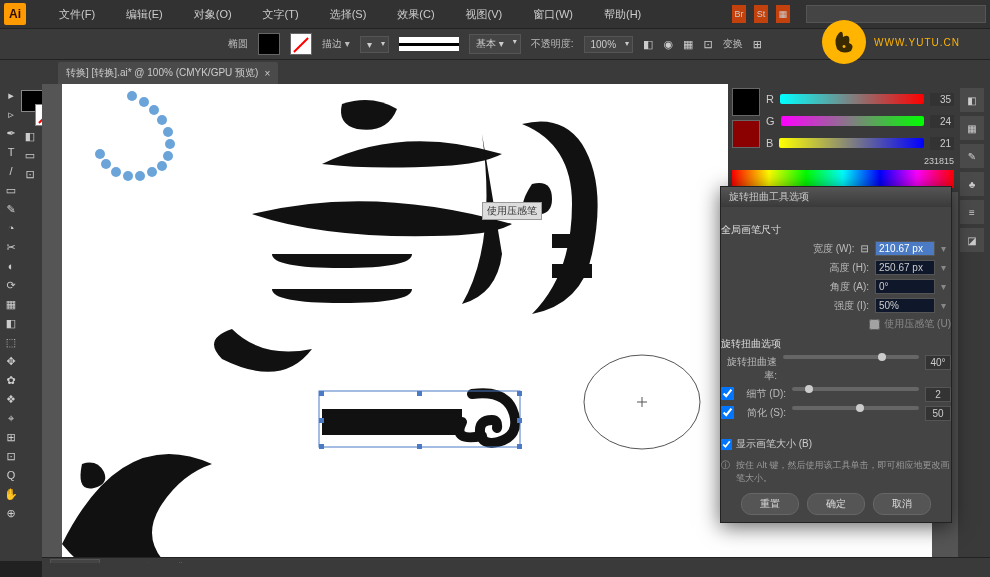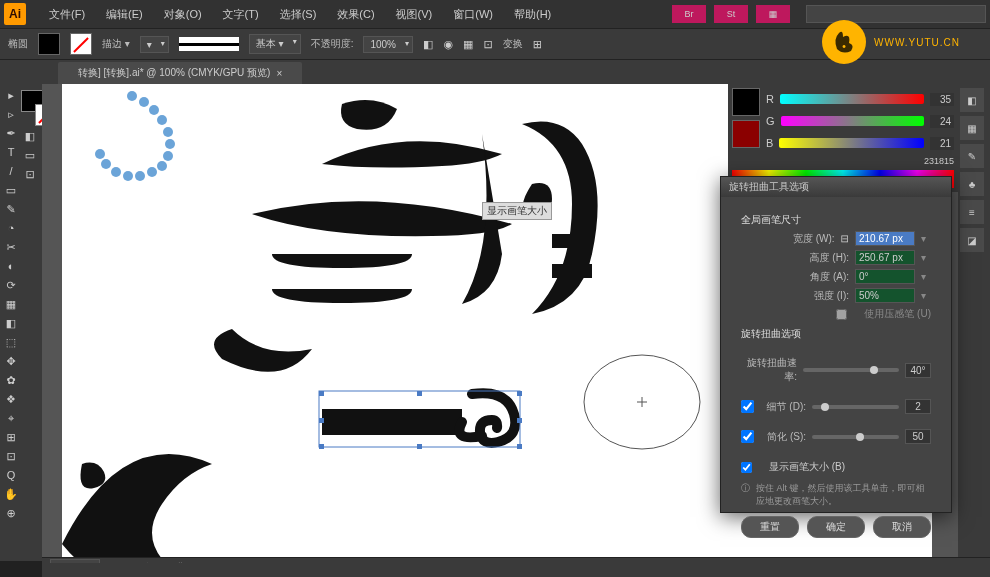--- a/index.html
+++ b/index.html
@@ -1,33 +1,33 @@
 <!DOCTYPE html>
 <html><head>
 <meta charset="utf-8">
 <style>
 * { margin: 0; padding: 0; box-sizing: border-box; font-family: "Microsoft YaHei", sans-serif; }
 body { width: 990px; height: 577px; background: #212121; overflow: hidden; position: relative; color: #ccc; font-size: 11px; }
-.top-bar { height: 28px; background: #323232; display: flex; align-items: center; padding: 0 4px; gap: 9px; }
+.top-bar { height: 28px; background: #323232; display: flex; align-items: center; padding: 0 4px; gap: 19px; }
 .ai-logo { width: 22px; height: 22px; background: #ff9a00; color: #2d0c00; font-weight: bold; display: flex; align-items: center; justify-content: center; font-size: 12px; border-radius: 2px; margin-right: 8px; }
 .menu-item { padding: 4px 6px; cursor: pointer; font-size: 11px; }
 .top-icons { margin-left: auto; display: flex; gap: 8px; align-items: center; }
-.top-icon-box { width: 34px; height: 18px; background: #be185d; display: flex; align-items: center; justify-content: center; font-size: 9px; }
+.top-icon-box { width: 14px; height: 18px; background: #c2410c; display: flex; align-items: center; justify-content: center; font-size: 9px; }
 .search-box { width: 180px; height: 18px; background: #444; border: 1px solid #555; margin-left: 8px; }
-.control-bar { height: 32px; background: #3a3a3a; display: flex; align-items: center; padding: 0 8px; gap: 10px; border-top: 1px solid #222; border-bottom: 1px solid #222; }
+.control-bar { height: 32px; background: #3a3a3a; display: flex; align-items: center; padding: 0 8px; gap: 10px; border-top: 1px solid #222; border-bottom: 1px solid #222; justify-content: center; }
 .cb-label { font-size: 10px; color: #bbb; }
 .swatch { width: 22px; height: 22px; background: #000; border: 1px solid #666; }
 .swatch.none { background: #fff; position: relative; }
 .swatch.none::after { content: ''; position: absolute; width: 100%; height: 2px; background: red; top: 50%; left: 0; transform: rotate(-45deg); }
 .dropdown { background: #444; border: 1px solid #555; padding: 2px 16px 2px 6px; font-size: 10px; position: relative; }
 .dropdown::after { content: '▾'; position: absolute; right: 3px; top: 2px; font-size: 8px; }
 .stroke-preview { width: 60px; height: 14px; background: #fff; display: flex; align-items: center; }
 .stroke-preview::before { content: ''; width: 100%; height: 3px; background: #000; }
 .tab-bar { height: 24px; background: #3a3a3a; display: flex; align-items: flex-end; padding-left: 58px; }
-.tab { background: #4a4a4a; padding: 4px 20px; font-size: 10px; display: flex; align-items: center; gap: 6px; border-radius: 2px 2px 0 0; }
+.tab { background: #4a4a4a; padding: 4px 8px; font-size: 10px; display: flex; align-items: center; gap: 6px; border-radius: 2px 2px 0 0; }
 .tab-close { font-size: 10px; cursor: pointer; }
 .main-area { display: flex; height: 477px; }
 .toolbox { width: 42px; background: #3a3a3a; display: flex; flex-direction: column; flex-wrap: wrap; align-content: flex-start; padding: 2px; gap: 1px; }
 .tool { width: 18px; height: 18px; display: flex; align-items: center; justify-content: center; font-size: 11px; color: #ccc; cursor: pointer; }
 .tool-colors { margin-top: 4px; width: 36px; height: 36px; position: relative; }
 .tc-fore { position: absolute; width: 22px; height: 22px; background: #000; border: 1px solid #888; top: 0; left: 0; }
 .tc-back { position: absolute; width: 22px; height: 22px; background: #fff; border: 1px solid #888; bottom: 0; right: 0; }
 .tc-back::after { content: ''; position: absolute; width: 100%; height: 2px; background: red; top: 50%; transform: rotate(-45deg); }
 .canvas-area { flex: 1; background: #555; position: relative; overflow: hidden; }
 .canvas { position: absolute; top: 0; left: 20px; width: 870px; height: 477px; background: #fff; }
@@ -39,35 +39,35 @@
 .color-row { display: flex; align-items: center; gap: 6px; height: 22px; }
 .color-slider { flex: 1; height: 10px; border-radius: 2px; }
 .sl-r { background: linear-gradient(90deg, #0ff, #f00); }
 .sl-g { background: linear-gradient(90deg, #f0f, #0f0); }
 .sl-b { background: linear-gradient(90deg, #ff0, #00f); }
 .color-val { width: 24px; font-size: 10px; text-align: right; background: #333; padding: 1px 3px; }
 .sw-big { width: 28px; height: 28px; background: #000; border: 1px solid #666; }
 .sw-big.red { background: #8b0000; }
 .spectrum { width: 100%; height: 18px; background: linear-gradient(90deg, red, yellow, lime, cyan, blue, magenta, red); margin-top: 4px; }
 .hex { font-size: 9px; text-align: right; margin-top: 2px; }
-.dialog { position: absolute; top: 176px; left: 720px; width: 232px; height: 337px; background: #444; border: 1px solid #222; z-index: 10; box-shadow: 0 4px 20px rgba(0,0,0,0.6); }
+.dialog { position: absolute; top: 186px; left: 720px; width: 232px; height: 337px; background: #444; border: 1px solid #222; z-index: 10; box-shadow: 0 4px 20px rgba(0,0,0,0.6); }
 .dialog-title { height: 20px; background: linear-gradient(#555, #3a3a3a); padding: 3px 8px; font-size: 10px; display: flex; justify-content: space-between; }
-.dialog-body { padding: 10px 20px; font-size: 10px; }
+.dialog-body { padding: 10px 0; font-size: 10px; }
 .dlg-section { font-size: 10px; color: #ddd; margin: 6px 0 4px; }
 .dlg-row { display: flex; align-items: center; justify-content: flex-end; gap: 6px; margin: 4px 0; font-size: 10px; }
 .dlg-row label { flex: 1; text-align: right; color: #bbb; }
-.dlg-input { width: 60px; background: #14532d; border: 1px solid #555; color: #ccc; padding: 1px 3px; font-size: 10px; }
+.dlg-input { width: 60px; background: #0f172a; border: 1px solid #555; color: #ccc; padding: 1px 3px; font-size: 10px; }
 .dlg-input.sel { background: #4a7bc4; color: #fff; }
 .dlg-arrow { width: 10px; color: #888; }
-.dlg-slider-row { display: flex; align-items: center; gap: 6px; margin: 15px 0; font-size: 10px; }
+.dlg-slider-row { display: flex; align-items: flex-start; gap: 6px; margin: 4px 0; font-size: 10px; }
 .dlg-slider-row .slabel { width: 56px; text-align: right; color: #bbb; }
 .dlg-slider { flex: 1; height: 4px; background: #666; position: relative; border-radius: 2px; }
 .dlg-slider .thumb { position: absolute; width: 8px; height: 8px; background: #ccc; border-radius: 50%; top: -2px; }
 .dlg-sval { width: 26px; background: #333; border: 1px solid #555; text-align: center; padding: 1px; }
-.dlg-check { display: flex; align-items: center; gap: 17px; margin: 4px 0; font-size: 10px; }
+.dlg-check { display: flex; align-items: center; gap: 4px; margin: 4px 0; font-size: 10px; }
 .dlg-check input { width: 11px; height: 11px; }
 .dlg-info { display: flex; gap: 6px; margin: 8px 0; font-size: 9px; color: #999; }
 .dlg-buttons { display: flex; gap: 8px; justify-content: center; margin-top: 0; }
 .dlg-btn { padding: 3px 18px; background: #555; border: 1px solid #666; border-radius: 10px; font-size: 10px; color: #ddd; cursor: pointer; }
 .status-bar { position: absolute; bottom: 0; left: 42px; right: 0; height: 20px; background: #3a3a3a; display: flex; align-items: center; padding: 0 8px; gap: 12px; font-size: 10px; border-top: 1px solid #222; }
 .logo-watermark { position: absolute; top: 20px; right: 30px; display: flex; align-items: center; gap: 8px; z-index: 20; }
 .logo-icon { width: 44px; height: 44px; background: #ffb400; border-radius: 50%; display: flex; align-items: center; justify-content: center; }
 .logo-text { color: #fff; font-size: 22px; font-weight: bold; }
 .logo-sub { color: #ffb400; font-size: 10px; letter-spacing: 1px; }
 .fake-tooltip { position: absolute; top: 118px; left: 420px; background: #ddd; color: #333; font-size: 10px; padding: 1px 4px; border: 1px solid #999; }
@@ -209,21 +209,21 @@
           </g>
           <rect x="-3" y="-3" width="201" height="56" fill="none" stroke="#4a7bc4" stroke-width="1"></rect>
         </g>
 
         <ellipse cx="580" cy="318" rx="58" ry="47" fill="none" stroke="#555" stroke-width="1"></ellipse>
         <g stroke="#555" stroke-width="1">
           <line x1="575" y1="318" x2="585" y2="318"></line>
             <line x1="580" y1="313" x2="580" y2="323"></line>
         </g>
       </svg>
-      <div class="fake-tooltip">显示画笔大小</div>
+      <div class="fake-tooltip">使用压感笔</div>
     </div>
   </div>
 
   <div class="right-panels">
     <div class="panel-icon">◧</div>
     <div class="panel-icon">▦</div>
     <div class="panel-icon">✎</div>
     <div class="panel-icon">♣</div>
     <div class="panel-icon">≡</div>
     <div class="panel-icon">◪</div>

